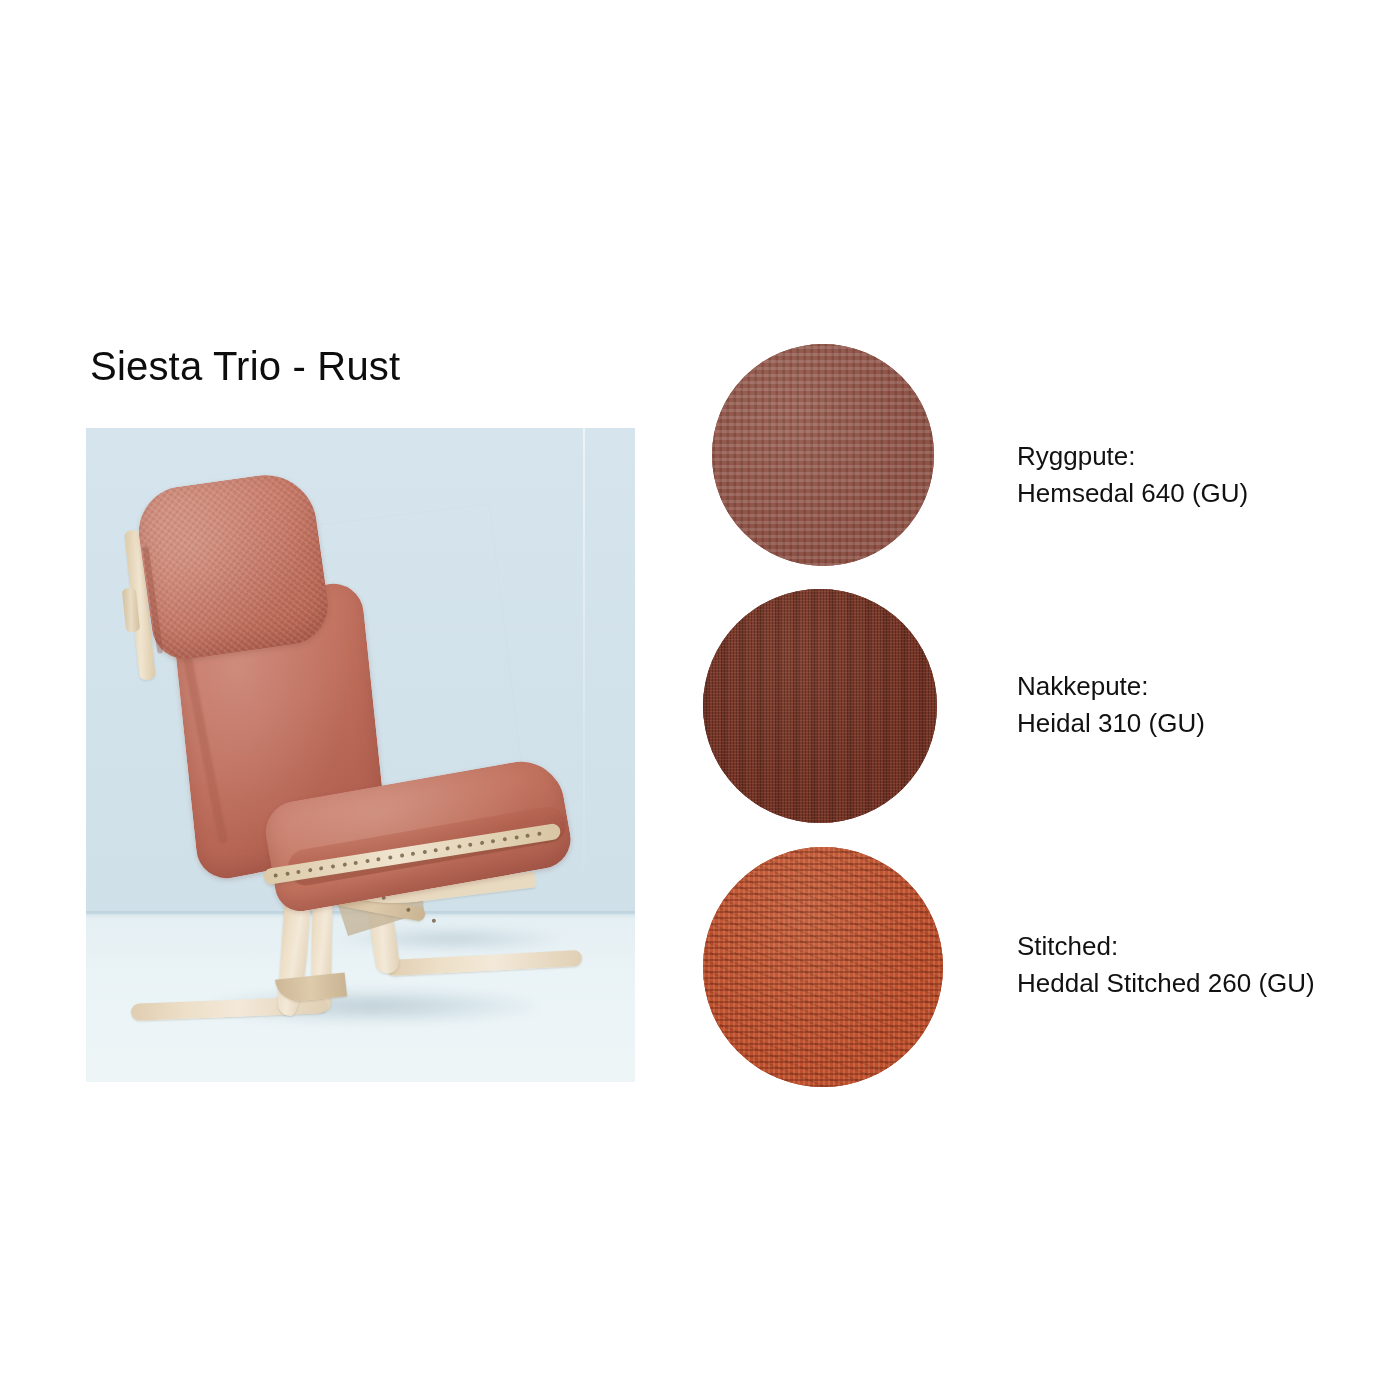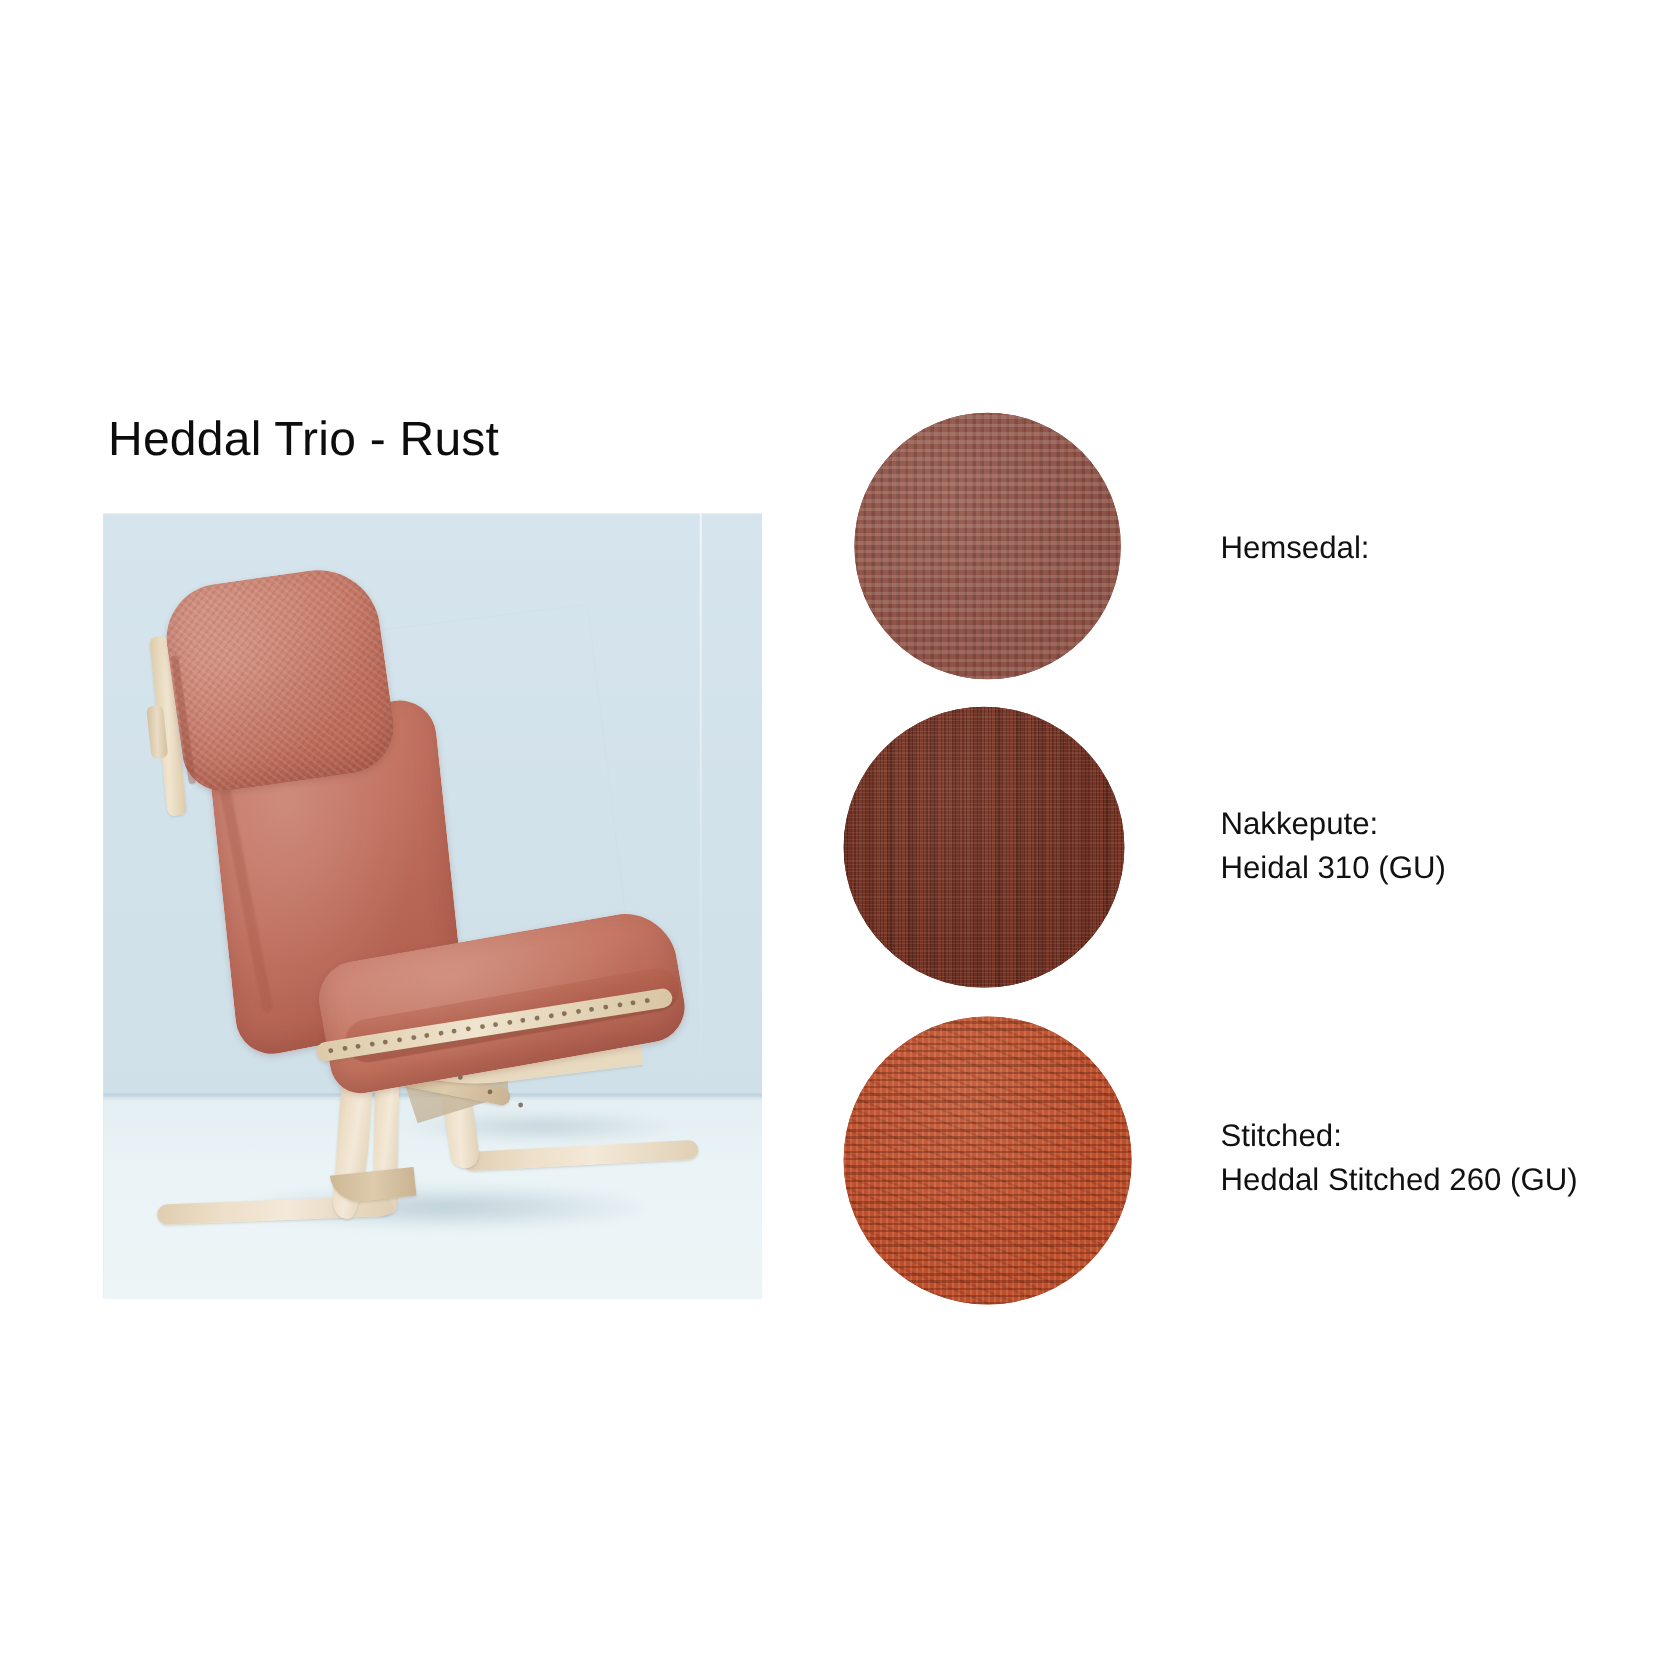--- a/index.html
+++ b/index.html
@@ -316,21 +316,21 @@
   .label .l1 { display: block; }
   .label .l2 { display: block; }
 
   .label1 { left: 1017px; top: 438px; }
   .label2 { left: 1017px; top: 668px; }
   .label3 { left: 1017px; top: 928px; }
 </style>
 </head>
 <body>
 
-<div class="page-title">Heddal Trio - Rust</div>
+<div class="page-title">Siesta Trio - Rust</div>
 
 <div class="photo">
   <div class="photo-wall"></div>
   <div class="photo-wall-seam"></div>
   <div class="photo-floor"></div>
   <div class="photo-horizon"></div>
 
   <div class="chair">
     <div class="shadow-rear"></div>
     <div class="shadow-main"></div>
@@ -414,21 +414,22 @@
         <span class="rivet" style="left: 265.2px; top: 6px;"></span>
         <span class="rivet" style="left: 276.8px; top: 6px;"></span>
       </div>
   </div>
 </div>
 
 <div class="swatch sw1">
   <div class="weave"></div>
 </div>
 <div class="label label1">
-  <span class="l1">Hemsedal:</span>
+  <span class="l1">Ryggpute:</span>
+  <span class="l2">Hemsedal 640 (GU)</span>
 </div>
 
 <div class="swatch sw2">
   <div class="weave"></div>
 </div>
 <div class="label label2">
   <span class="l1">Nakkepute:</span>
   <span class="l2">Heidal 310 (GU)</span>
 </div>
 

